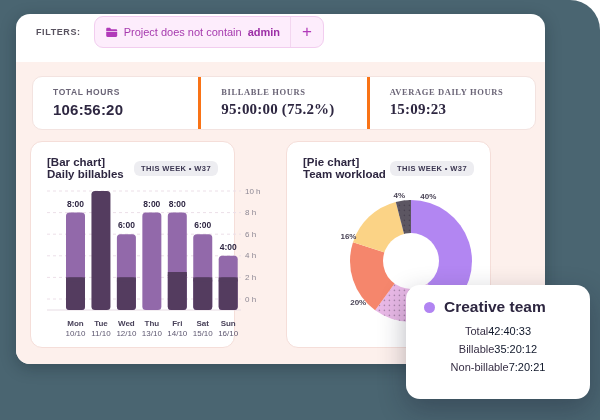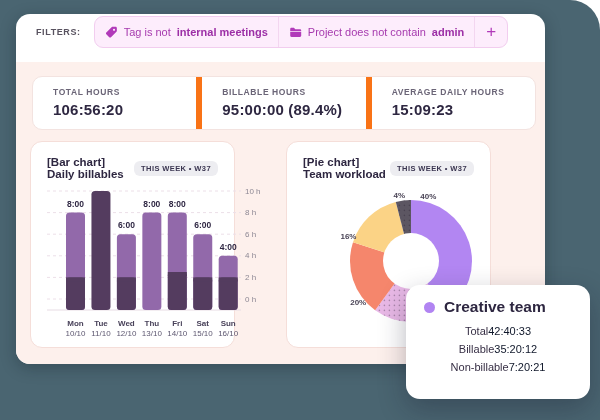--- a/index.html
+++ b/index.html
@@ -21,21 +21,21 @@
   .ftext{font-size:11px;color:#a63aae;font-weight:500;white-space:nowrap;}
   .femph{font-size:11px;color:#9c2fa6;font-weight:700;white-space:nowrap;}
   .and-seg{font-size:11px;color:#a63aae;font-weight:600;}
   .plus-seg{width:32px;justify-content:center;color:#b13ab9;font-size:17px;font-weight:500;cursor:pointer;padding:0;}
   .ficon{width:13px;height:13px;display:block;}
   
   .pbody{position:absolute;top:48px;left:0;right:0;bottom:0;background:#fdf0ec;border-radius:0 0 14px 14px;}
   
   .stats{position:absolute;left:16px;top:14px;width:504px;height:54px;background:#fff;border:1px solid #f3e3e0;border-radius:10px;display:flex;box-sizing:border-box;}
   .stat{flex:1;padding:10px 0 0 20px;box-sizing:border-box;}
-  .stat+.stat{border-left:6px solid #f97316;}
+  .stat+.stat{border-left:3px solid #f97316;font-family:Liberation Serif, serif;}
   .stat-label{font-size:8.5px;font-weight:600;letter-spacing:.6px;color:#6b6577;margin-bottom:4px;}
   .stat-value{font-size:15px;font-weight:700;color:#2e2741;letter-spacing:.2px;}
   
   .card{position:absolute;top:79px;width:205px;height:207px;background:#fff;border:1px solid #f5ded9;border-radius:12px;padding:14px 16px;box-sizing:border-box;}
   .card.c-bar{left:14px;}
   .card.c-pie{left:270px;}
   .card-head{display:flex;justify-content:space-between;align-items:center;}
   .card-title{font-size:11.5px;font-weight:700;color:#2e2741;}
   .badge{font-size:7.5px;font-weight:700;letter-spacing:.4px;color:#3a3550;background:#ededf1;border-radius:6px;padding:3px 7px;white-space:nowrap;}
   .chart-wrap{margin-top:9px;}
@@ -55,48 +55,40 @@
 
 <div class="bg"></div>
 
 <div class="panel">
 
   <div class="filters">
     <span class="filters-label">FILTERS:</span>
     <div class="pill">
       <div class="seg">
         <svg class="ficon" viewBox="0 0 16 16">
-          <path d="M1.6 8.1 8.4 1.3c.3-.3.7-.5 1.1-.5h3.5c.9 0 1.6.7 1.6 1.6v3.5c0 .4-.2.8-.5 1.1L7.4 13.7c-.6.6-1.6.6-2.2 0L1.6 10.3c-.6-.6-.6-1.6 0-2.2z" fill="#b13ab9"></path>
-          <circle cx="11.1" cy="4.7" r="1.3" fill="#fdedfc"></circle>
-        </svg>
-        <span class="ftext">Tag is not </span>
-          <span class="femph">internal meetings</span>
-      </div>
-      <div class="seg">
-        <svg class="ficon" viewBox="0 0 16 16">
           <path d="M1.5 3.6c0-.8.7-1.5 1.5-1.5h3.1l1.6 1.8h5.8c.8 0 1.5.7 1.5 1.5v1H1.5z" fill="#b13ab9"></path>
           <path d="M1.5 7.4h13.5v4.5c0 .8-.7 1.5-1.5 1.5H3c-.8 0-1.5-.7-1.5-1.5z" fill="#b13ab9"></path>
         </svg>
         <span class="ftext">Project does not contain </span>
           <span class="femph">admin</span>
       </div>
       <div class="seg plus-seg">+</div>
     </div>
   </div>
 
   <div class="pbody">
 
     <div class="stats">
       <div class="stat">
         <div class="stat-label">TOTAL HOURS</div>
         <div class="stat-value">106:56:20</div>
       </div>
       <div class="stat">
         <div class="stat-label">BILLABLE HOURS</div>
-        <div class="stat-value">95:00:00 (89.4%)</div>
+        <div class="stat-value">95:00:00 (75.2%)</div>
       </div>
       <div class="stat">
         <div class="stat-label">AVERAGE DAILY HOURS</div>
         <div class="stat-value">15:09:23</div>
       </div>
     </div>
 
     <div class="card c-bar">
       <div class="card-head">
         <span class="card-title">[Bar chart] Daily billables</span>

